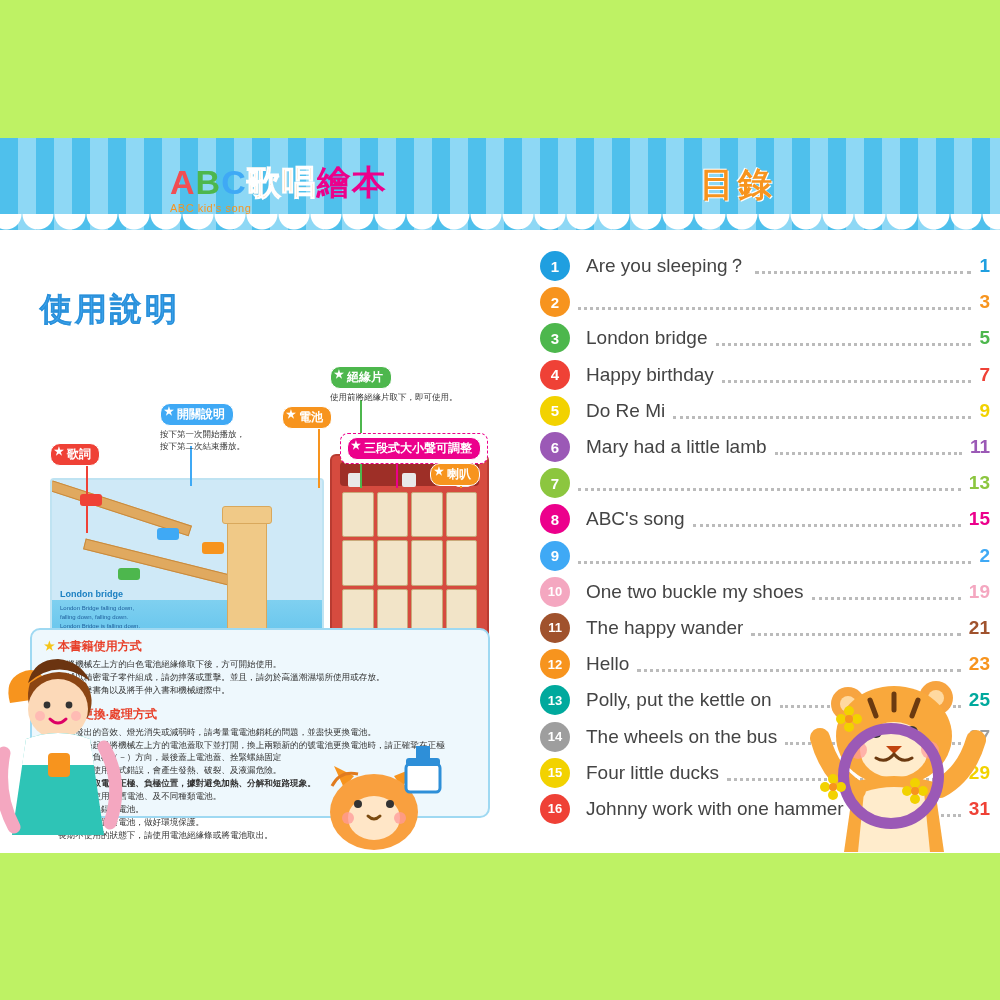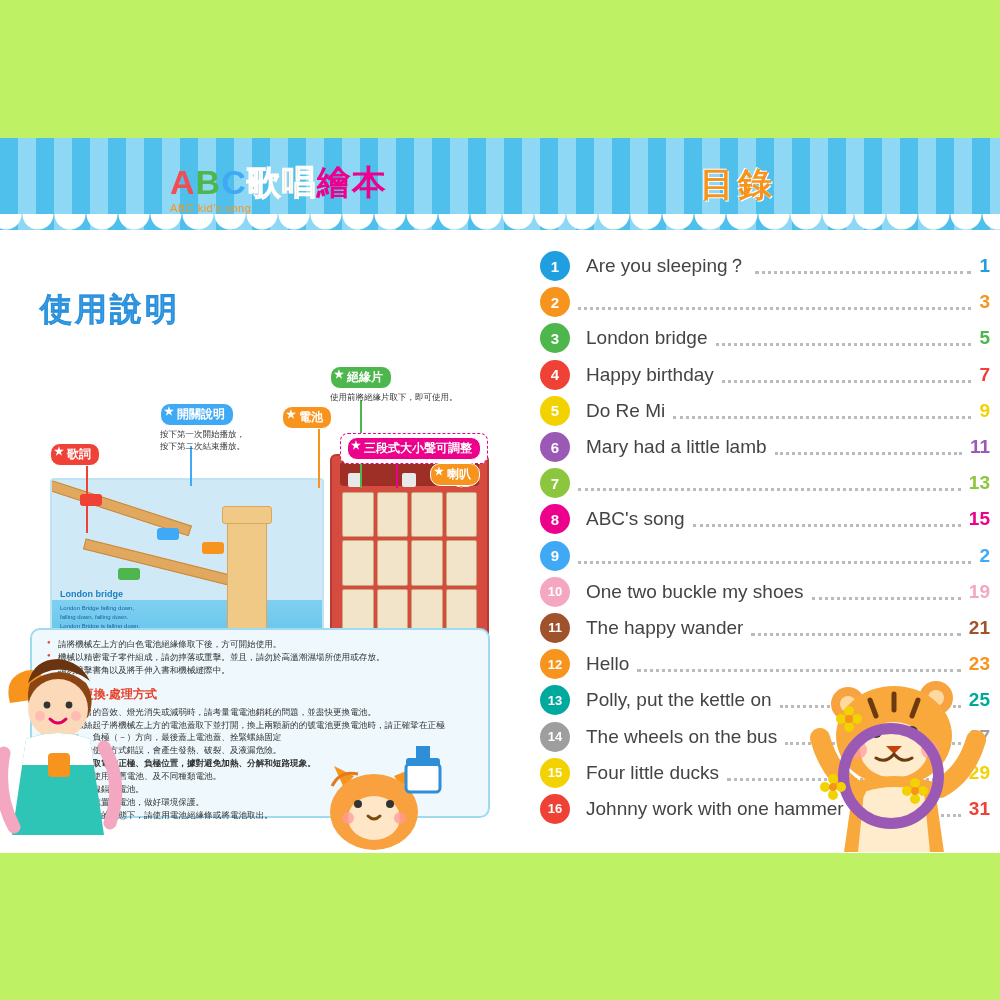--- a/index.html
+++ b/index.html
@@ -235,20 +235,21 @@
 
         <div class="callout" style="left:384px;top:376px;width:92px;white-space:normal;">
           <span class="tag purple">歌謠</span>
           <div class="note" style="white-space:pre-line;">按下這個按鈕，
 孩子可跟著原曲
 一起大聲合唱。</div>
         </div>
       </div>
 
       <div class="info">
+        <h4><span class="st">★</span><span>本書籍使用方式</span></h4>
         <ul>
           <li>請將機械左上方的白色電池絕緣條取下後，方可開始使用。</li>
           <li>機械以精密電子零件組成，請勿摔落或重擊。並且，請勿於高溫潮濕場所使用或存放。</li>
           <li>請勿撞擊書角以及將手伸入書和機械縫際中。</li>
         </ul>
         <h4><span class="st">★</span><span>電池更換‧處理方式</span></h4>
         <ul>
           <li>機械發出的音效、燈光消失或減弱時，請考量電電池銷耗的問題，並盡快更換電池。</li>
           <li>使用螺絲起子將機械左上方的電池蓋取下並打開，換上兩顆新的的號電池更換電池時，請正確鞏在正極（＋）、負極（－）方向，最後蓋上電池蓋、拴緊螺絲固定</li>
           <li>如果電池使用方式錯誤，會產生發熱、破裂、及液漏危險。</li>

